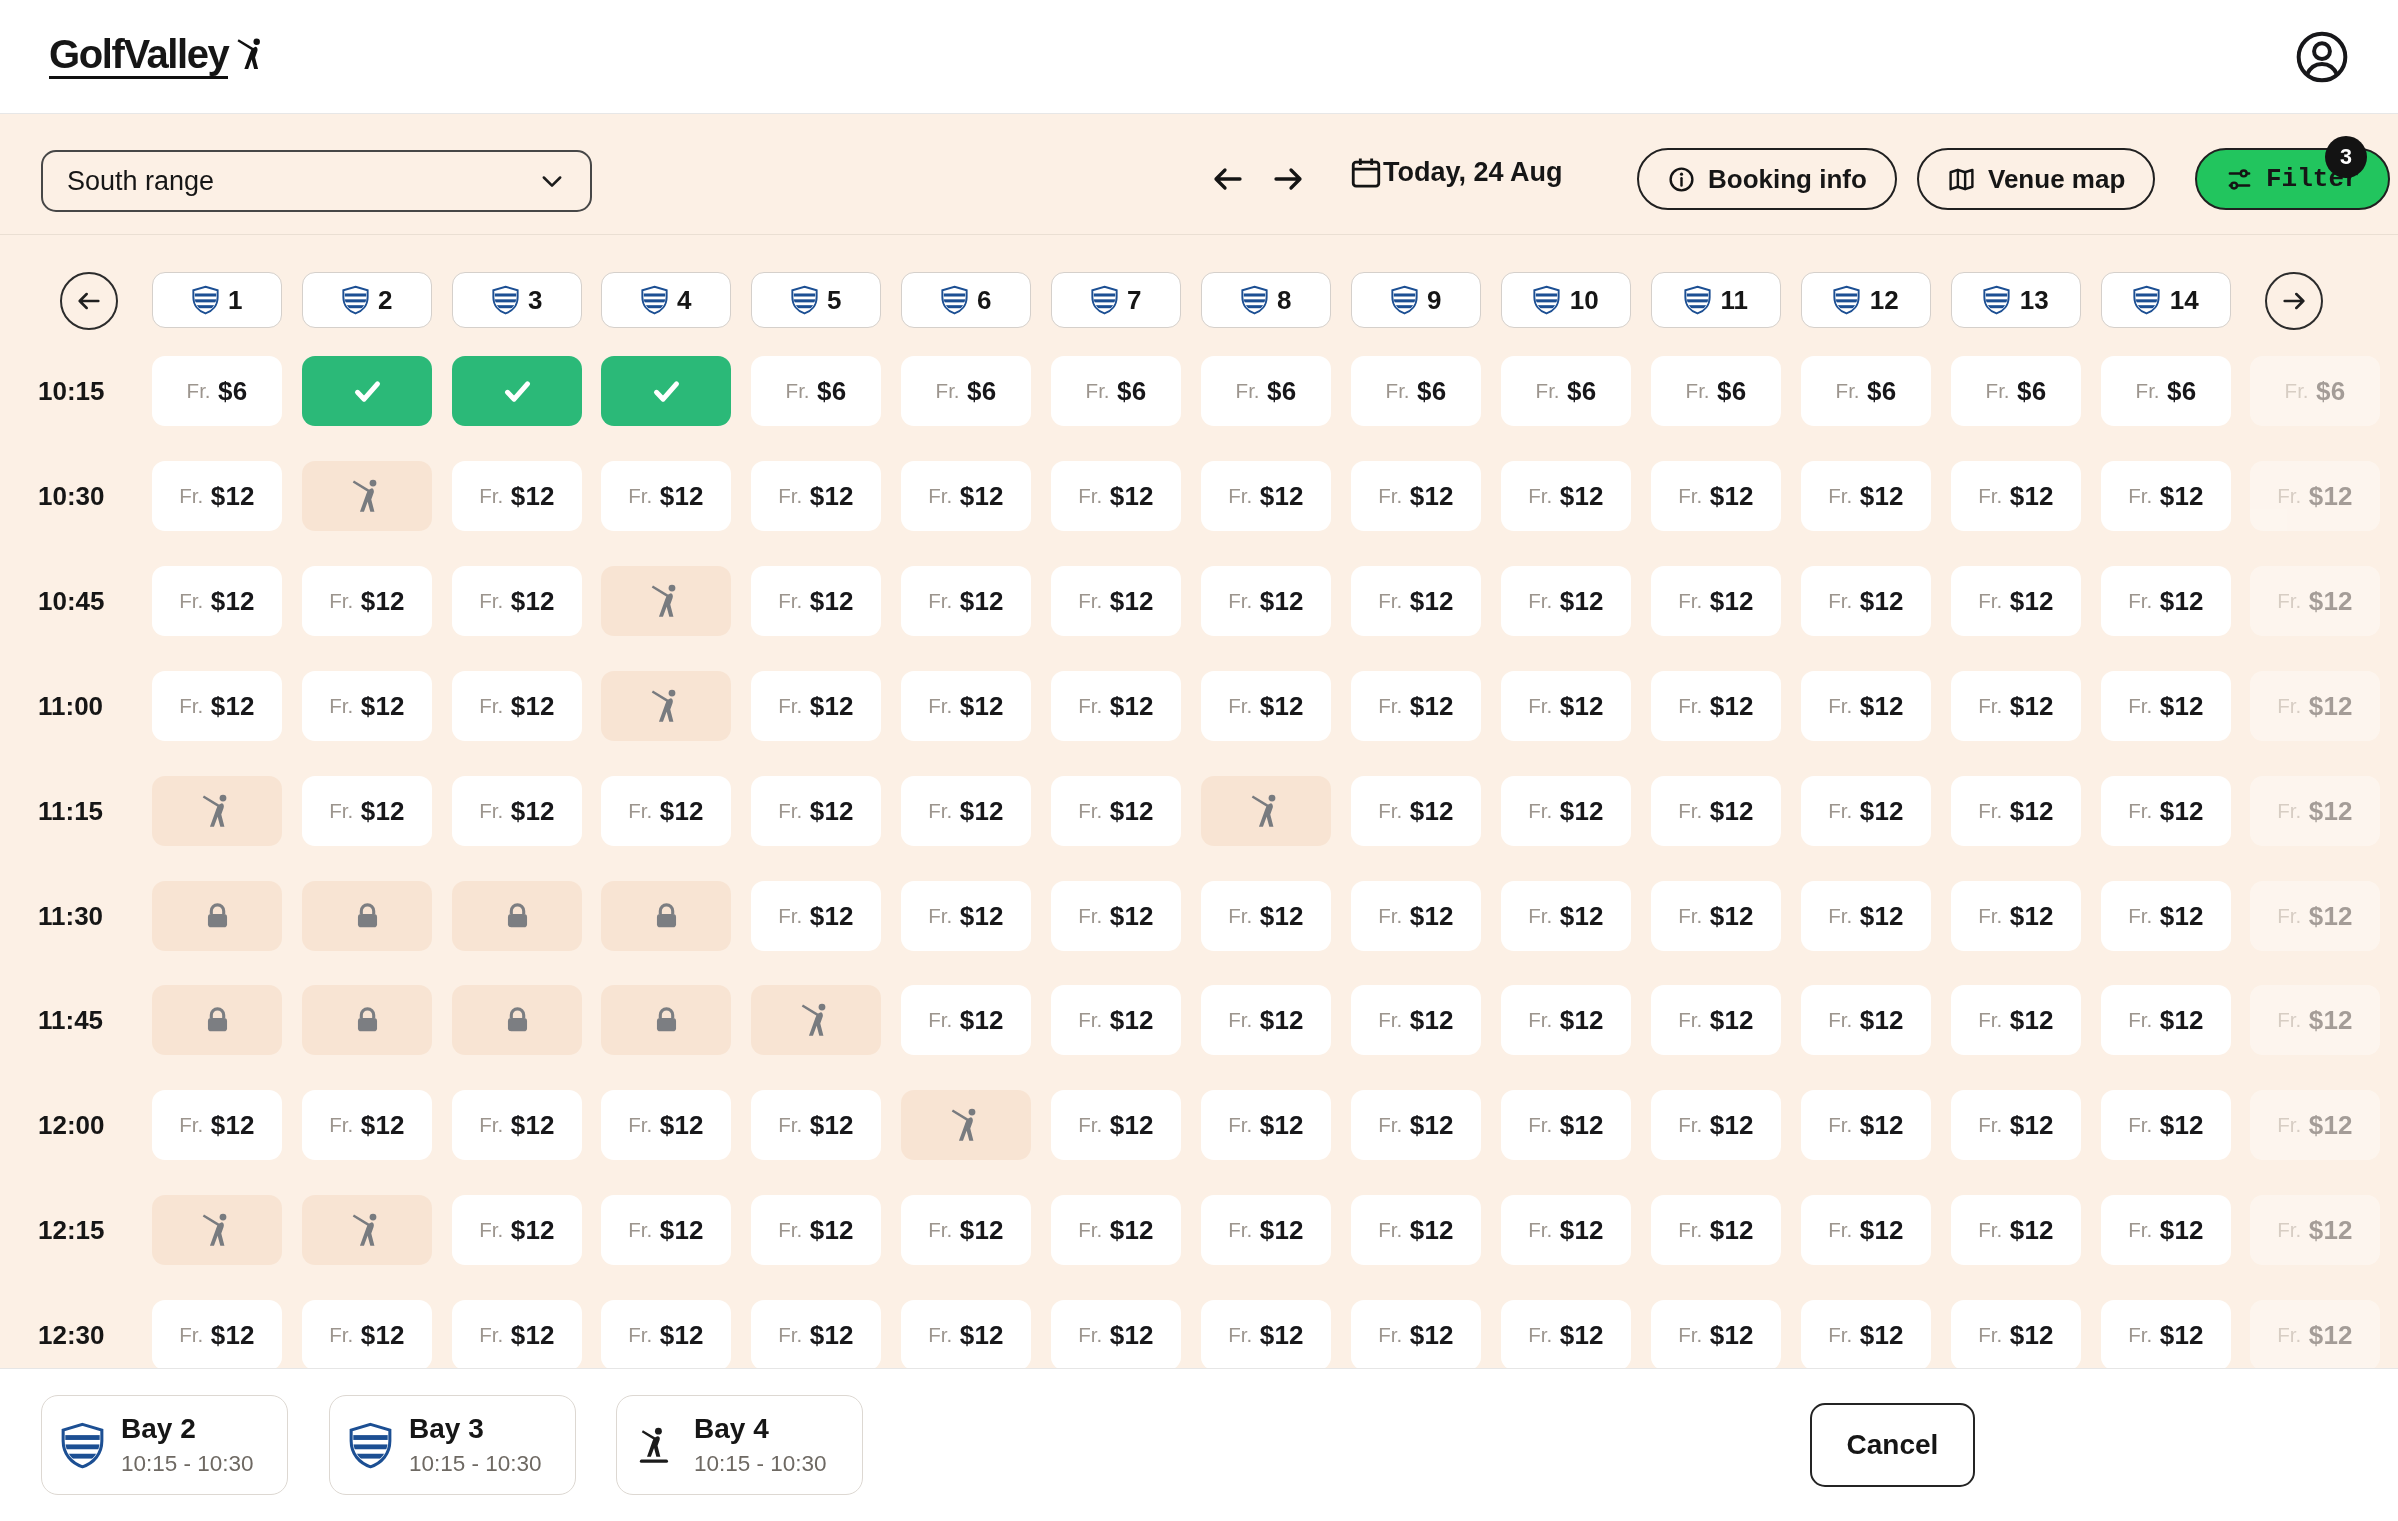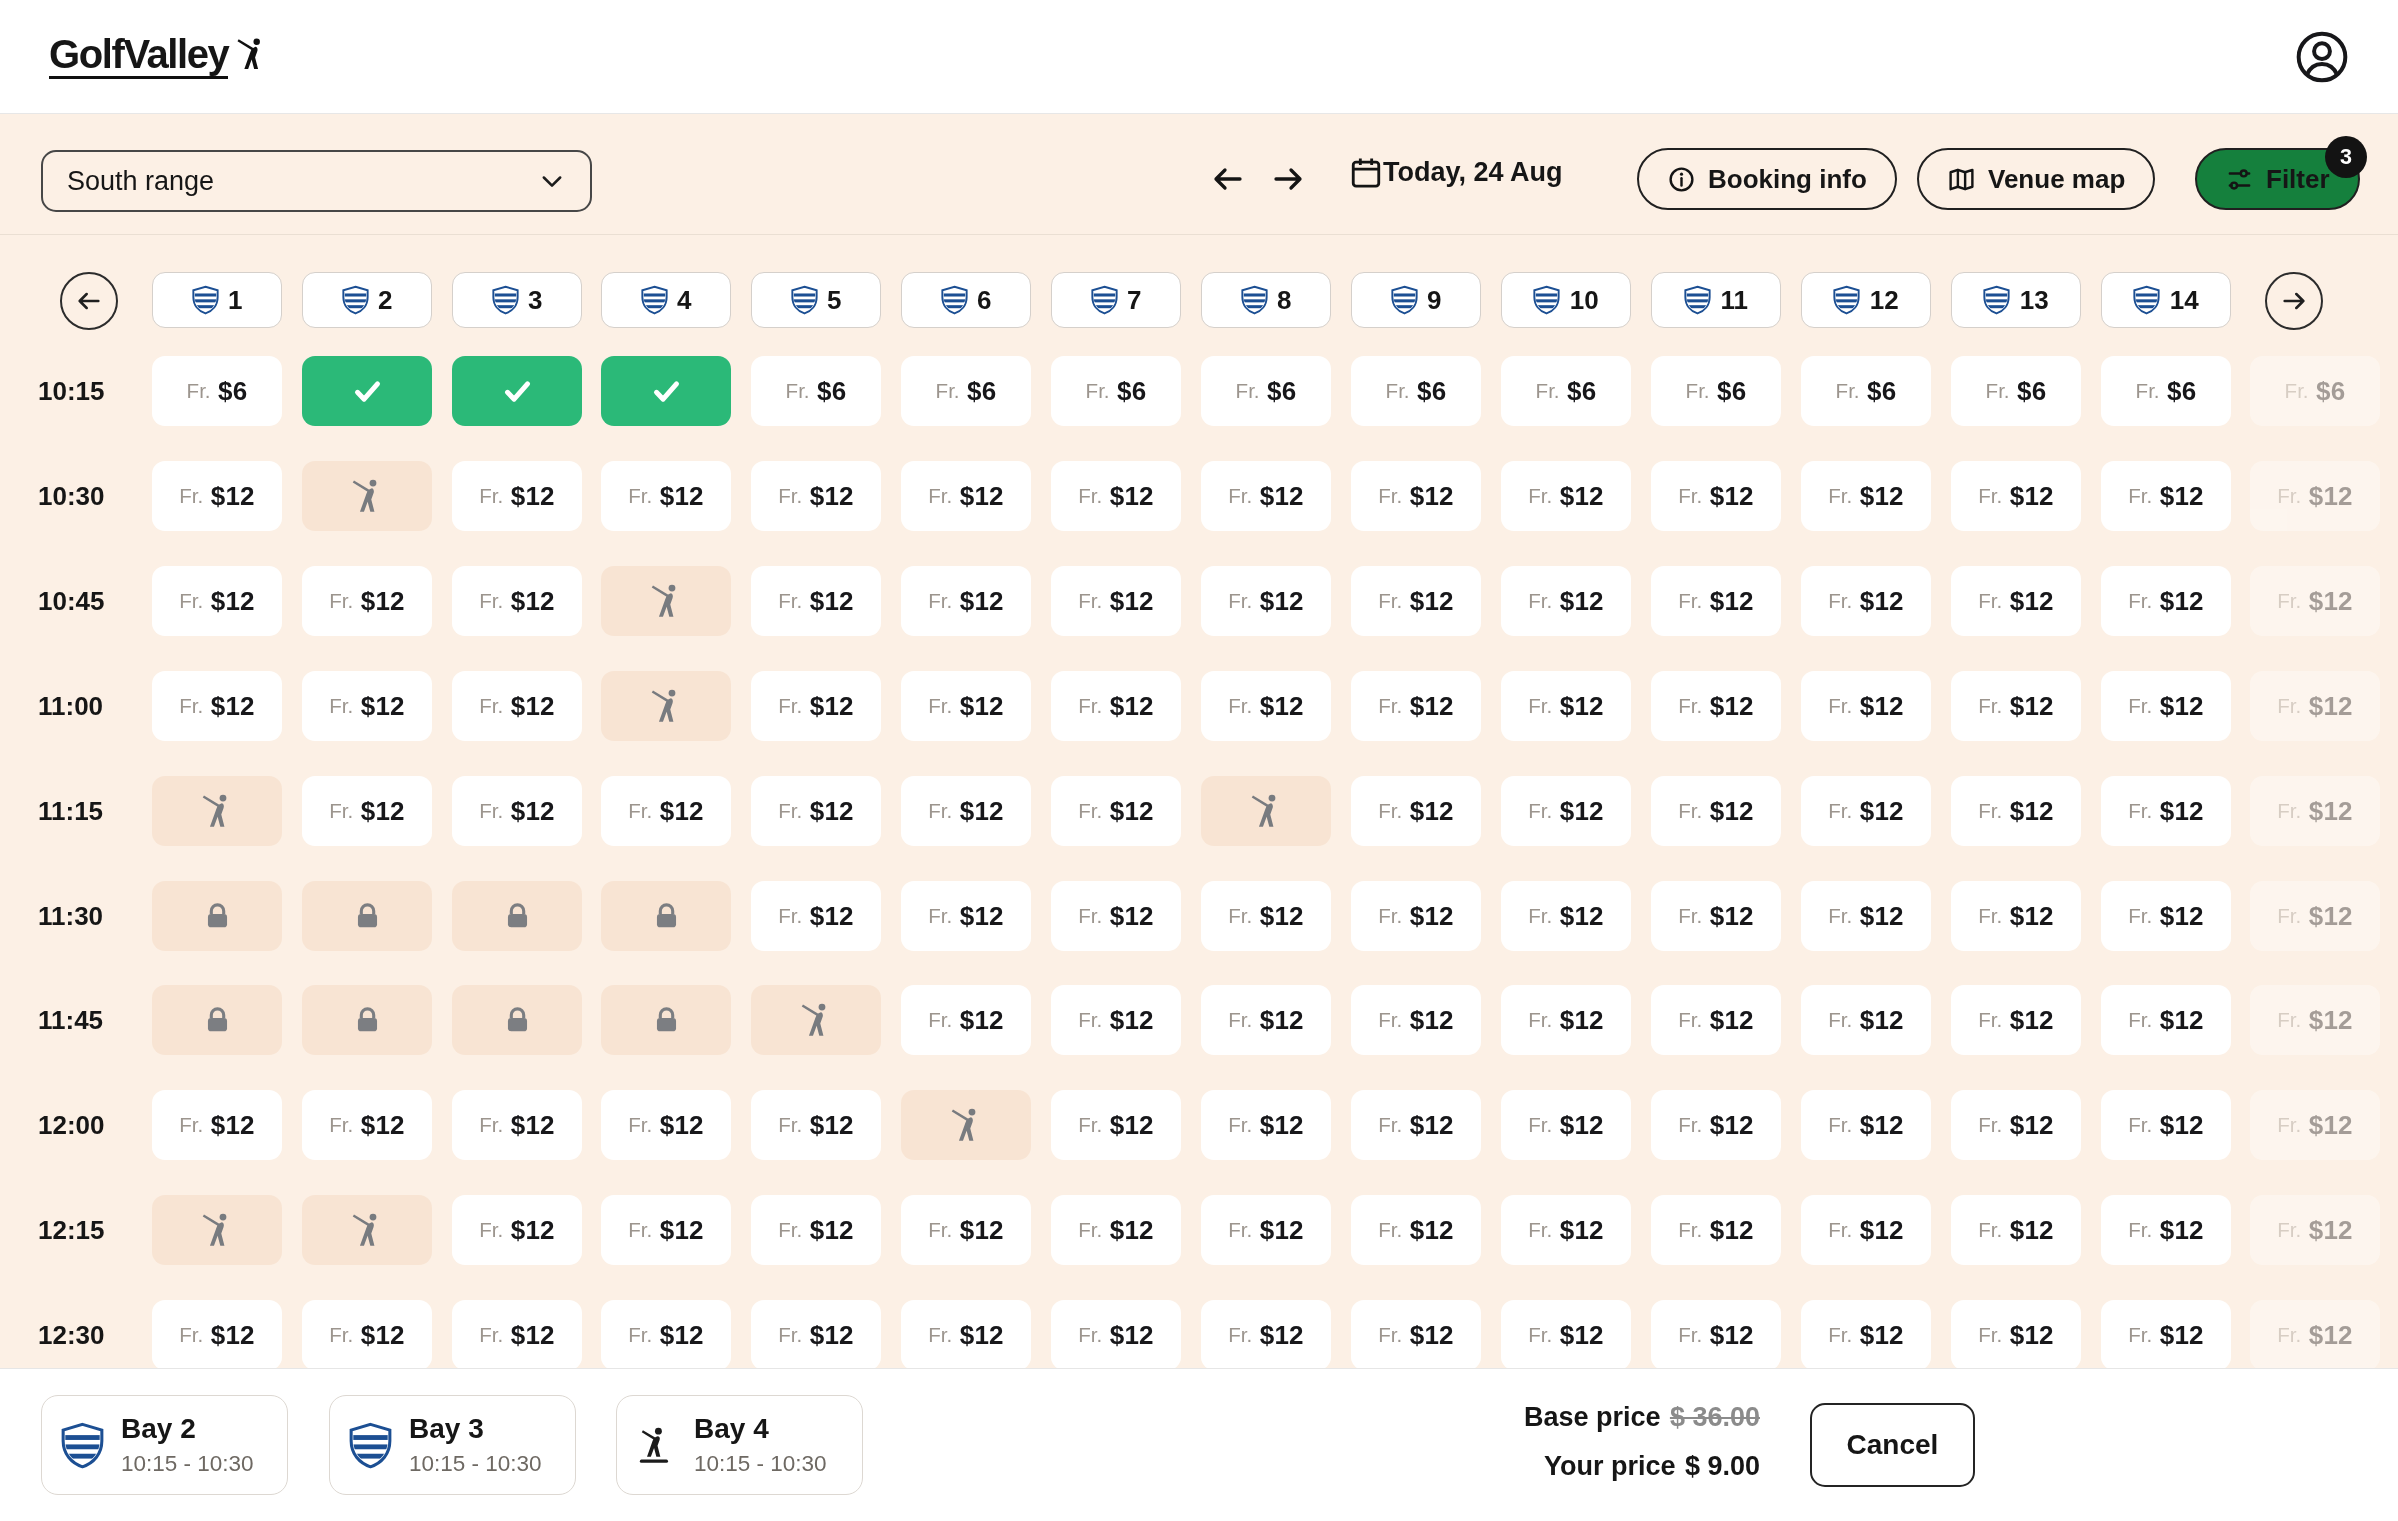--- a/index.html
+++ b/index.html
@@ -32,21 +32,21 @@
     border:2.3px solid #474747;border-radius:15px;display:flex;align-items:center;
     justify-content:space-between;padding:0 24px;box-sizing:border-box;font-size:27px;}
   .chev{width:28px;height:28px;color:#1c1c1c;}
   .tb-arrow{position:absolute;top:161px;width:36px;height:36px;color:#141414;}
   .date-group{position:absolute;left:1349px;top:155px;display:flex;align-items:center;
     font-size:27px;font-weight:700;}
   .cal-ic{width:34px;height:34px;color:#141414;}
   .pill-btn{position:absolute;top:148px;height:62px;border:2.3px solid #202020;
     border-radius:37px;display:flex;align-items:center;gap:12px;padding:0 28px;
     font-size:26px;font-weight:700;box-sizing:border-box;background:transparent;}
-  .pill-btn.filled{background:#15803d;}
+  .pill-btn.filled{background:#22c55e;font-family:Liberation Mono, monospace;}
   .btn-ic{width:29px;height:29px;color:#141414;}
   .badge{position:absolute;left:2325px;top:136px;width:42px;height:42px;border-radius:50%;
     background:#131313;color:#fff;font-size:21.5px;font-weight:700;display:flex;
     align-items:center;justify-content:center;z-index:7;}
   .toolbar-divider{position:absolute;top:234px;left:0;width:100%;height:0.9px;background:#eadfd3;}
 
   
   .grid{position:absolute;top:235px;left:0;right:0;height:1133px;overflow:hidden;}
   .circle-btn{position:absolute;top:37px;width:58px;height:58px;border:2.3px solid #2c2c2c;
     border-radius:50%;display:flex;align-items:center;justify-content:center;
@@ -974,23 +974,15 @@
       <div class="card" data-interactable="false" style="left: 616px;">
         <svg class="card-ic dark" data-interactable="false" viewBox="0 0 44 46" width="41" height="43">
           <use href="#sym-golfer-mat"></use>
         </svg>
         <div class="card-col" data-interactable="false">
           <div class="card-title" data-interactable="false">Bay 4</div>
           <div class="card-sub" data-interactable="false">10:15 - 10:30</div>
         </div>
       </div>
     </div>
-  <div class="prices" data-interactable="false">
-    <div class="price-line" data-interactable="false">
-      <span class="bold" data-interactable="false">Base price</span><span class="strike" data-interactable="false">$ 36.00</span>
-    </div>
-    <div class="price-line" data-interactable="false">
-      <span class="bold" data-interactable="false">Your price</span><span class="bold val" data-interactable="false">$ 9.00</span>
-    </div>
-  </div>
   <button class="cancel-btn" data-interactable="true">Cancel</button>
 </footer>
 
 
 </body></html>

